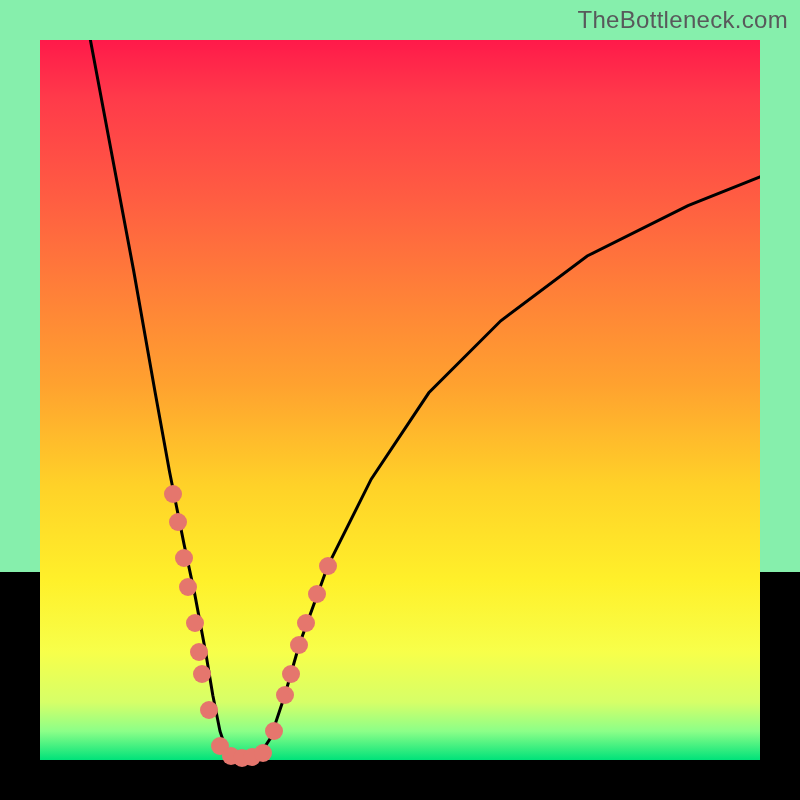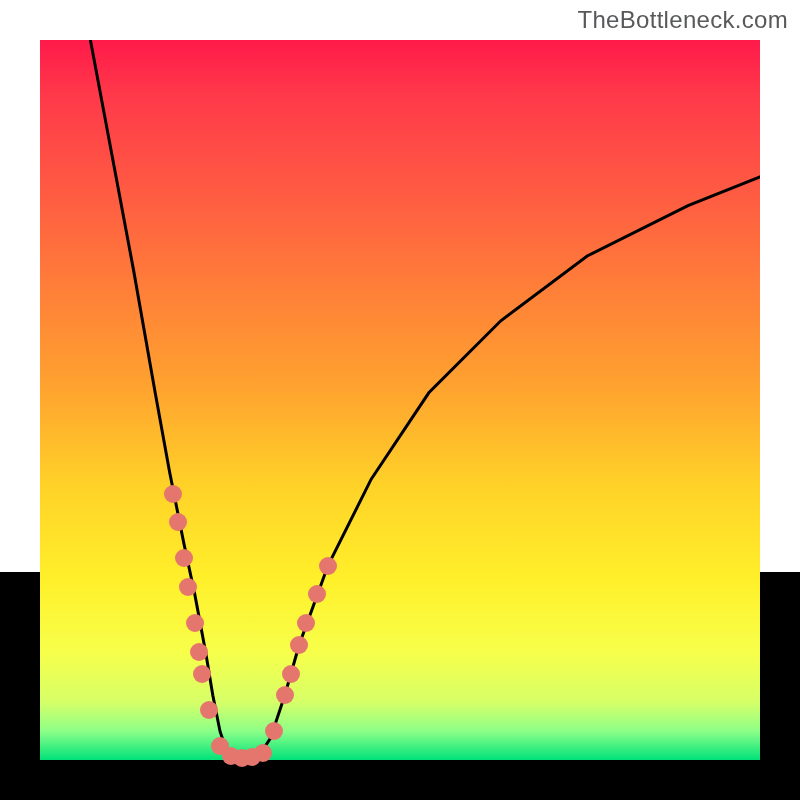--- a/index.html
+++ b/index.html
@@ -1,17 +1,17 @@
 <!DOCTYPE html>
 <html><head>
 <meta charset="utf-8">
 <style>
   * { margin: 0; padding: 0; box-sizing: border-box; }
   html, body { width: 800px; height: 800px; overflow: hidden; background: #000; }
-  .container { position: relative; width: 800px; height: 572px; background: #ffffff; }
+  .container { position: relative; width: 800px; height: 572px; background: #86efac; }
   .watermark {
     position: absolute;
     top: 6px;
     right: 12px;
     font-family: Arial, Helvetica, sans-serif;
     font-size: 24px;
     color: #58595b;
     letter-spacing: 0.3px;
     z-index: 5;
   }

